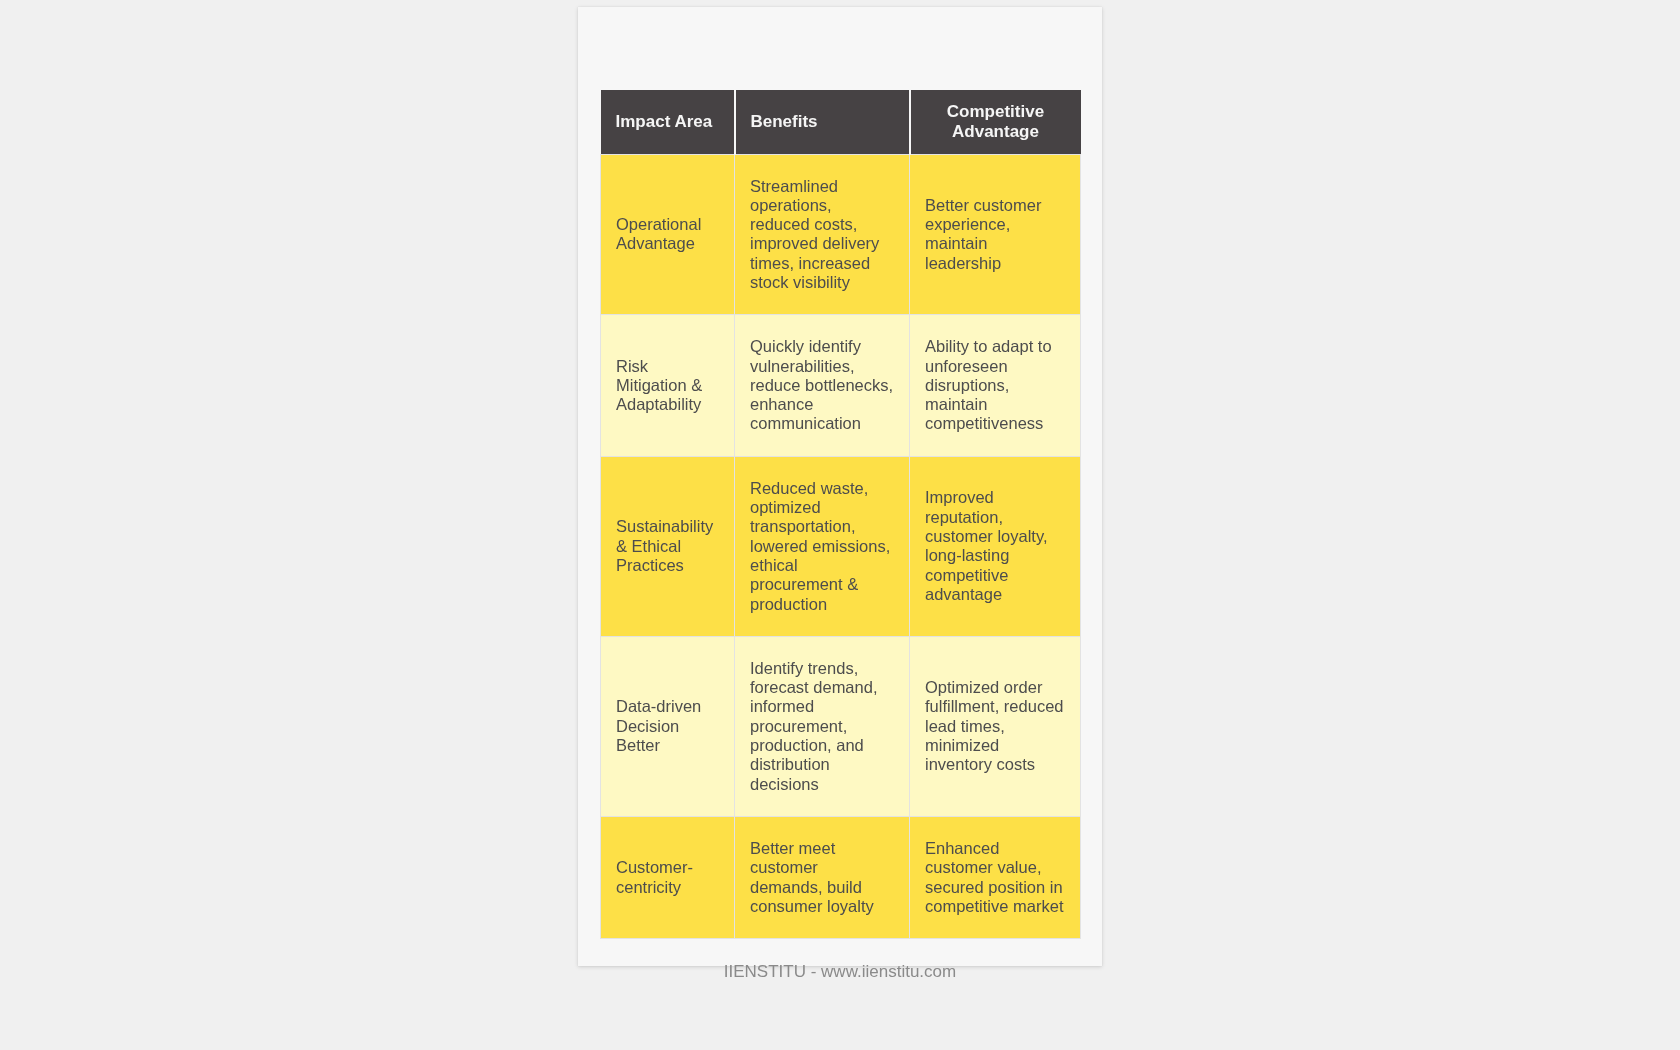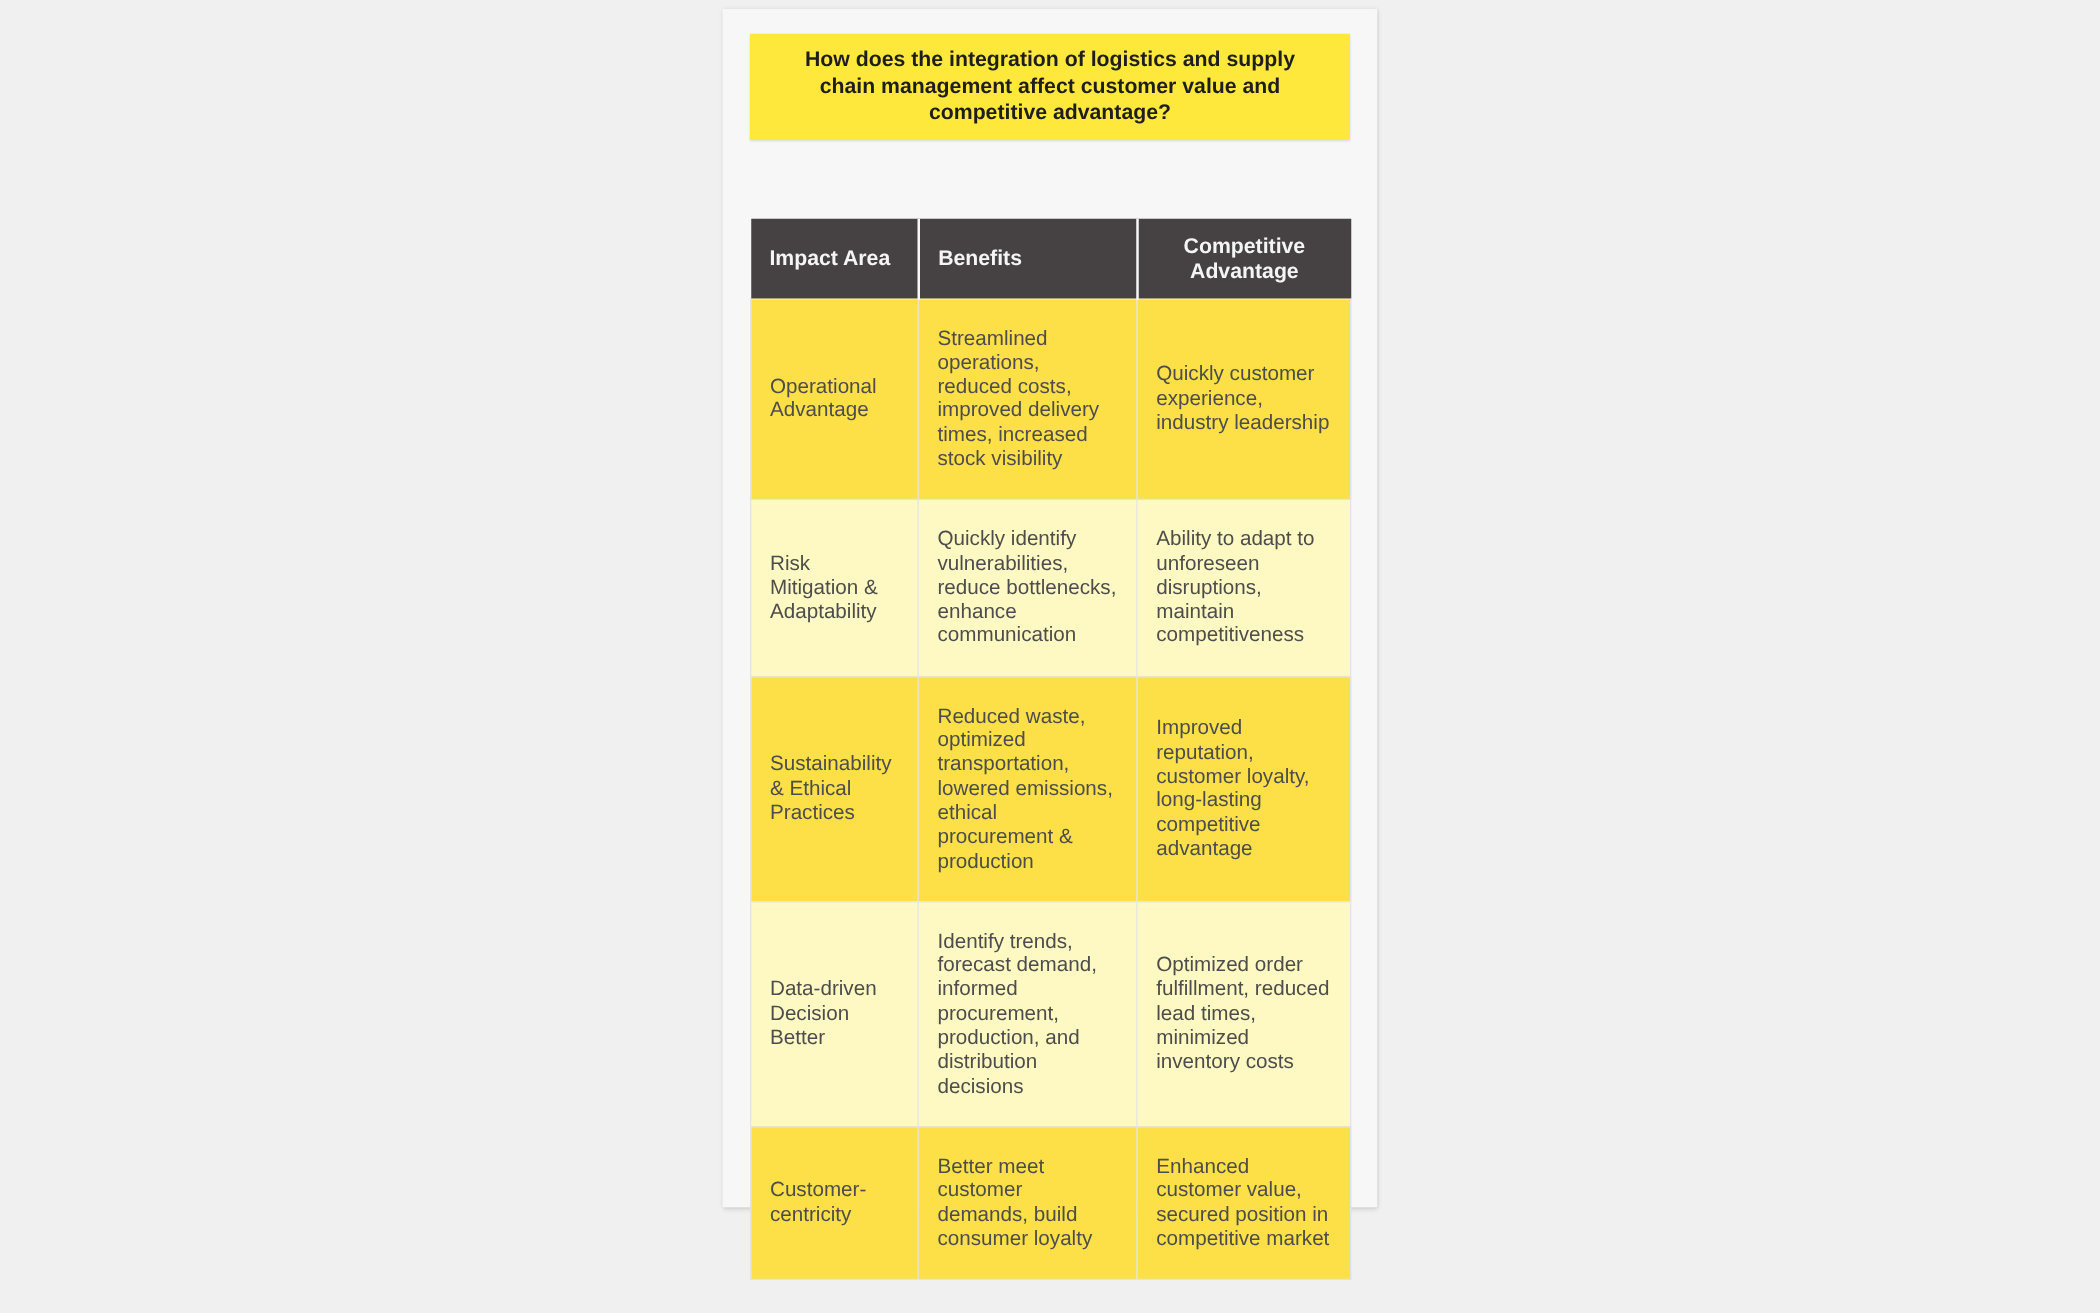--- a/index.html
+++ b/index.html
@@ -72,42 +72,39 @@
     font-size: 17px;
     color: #8a8a8a;
     line-height: 1.2;
   }
 </style>
 </head>
 <body>
 
 <div class="card">
 
-  <div class="question-highlight">
-    <div class="q-text">How does the integration of logistics and supply chain management affect customer value and competitive advantage?</div>
-  </div>
 
   <table class="impact-table">
     <colgroup>
         <col class="c1">
         <col class="c2">
         <col class="c3">
       </colgroup>
     <thead>
       <tr>
         <th>Impact Area</th>
         <th>Benefits</th>
         <th>Competitive Advantage</th>
       </tr>
     </thead>
     <tbody>
       <tr class="odd">
         <td>Operational Advantage</td>
         <td>Streamlined operations, reduced costs, improved delivery times, increased stock visibility</td>
-        <td>Quickly customer experience, industry leadership</td>
+        <td>Better customer experience, maintain leadership</td>
       </tr>
       <tr class="even">
         <td>Risk Mitigation &amp; Adaptability</td>
         <td>Quickly identify vulnerabilities, reduce bottlenecks, enhance communication</td>
         <td>Ability to adapt to unforeseen disruptions, maintain competitiveness</td>
       </tr>
       <tr class="odd">
         <td>Sustainability &amp; Ethical Practices</td>
         <td>Reduced waste, optimized transportation, lowered emissions, ethical procurement &amp; production</td>
         <td>Improved reputation, customer loyalty, long-lasting competitive advantage</td>
@@ -118,14 +115,15 @@
         <td>Optimized order fulfillment, reduced lead times, minimized inventory costs</td>
       </tr>
       <tr class="odd">
         <td>Customer-centricity</td>
         <td>Better meet customer demands, build consumer loyalty</td>
         <td>Enhanced customer value, secured position in competitive market</td>
       </tr>
     </tbody>
   </table>
 
+  <div class="footer">IIENSTITU - www.iienstitu.com</div>
 
 </div>
 
 </body></html>

